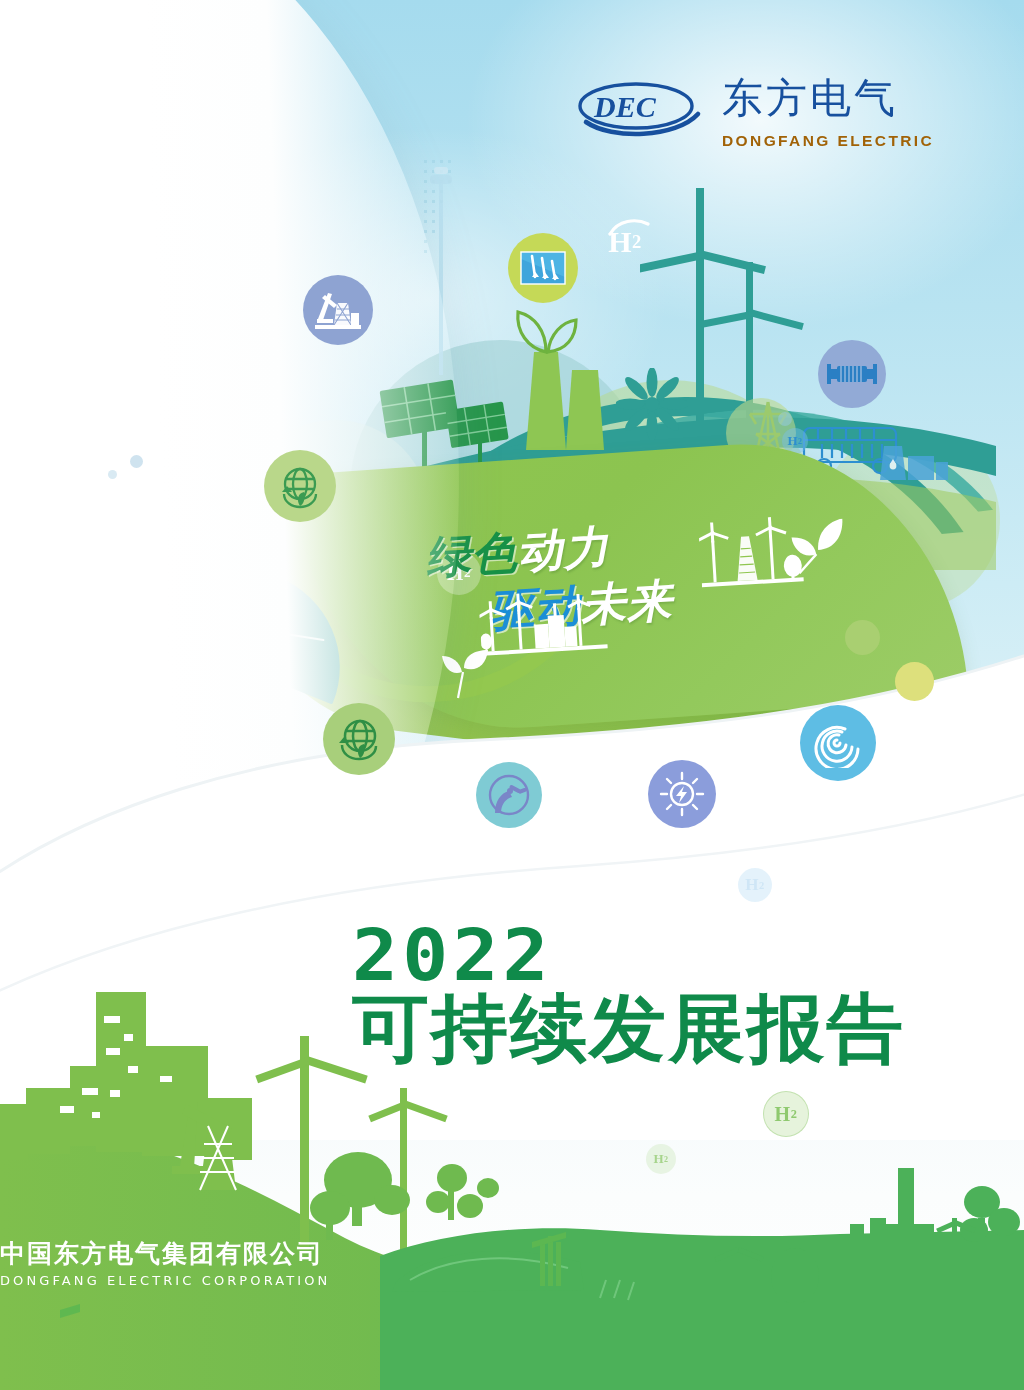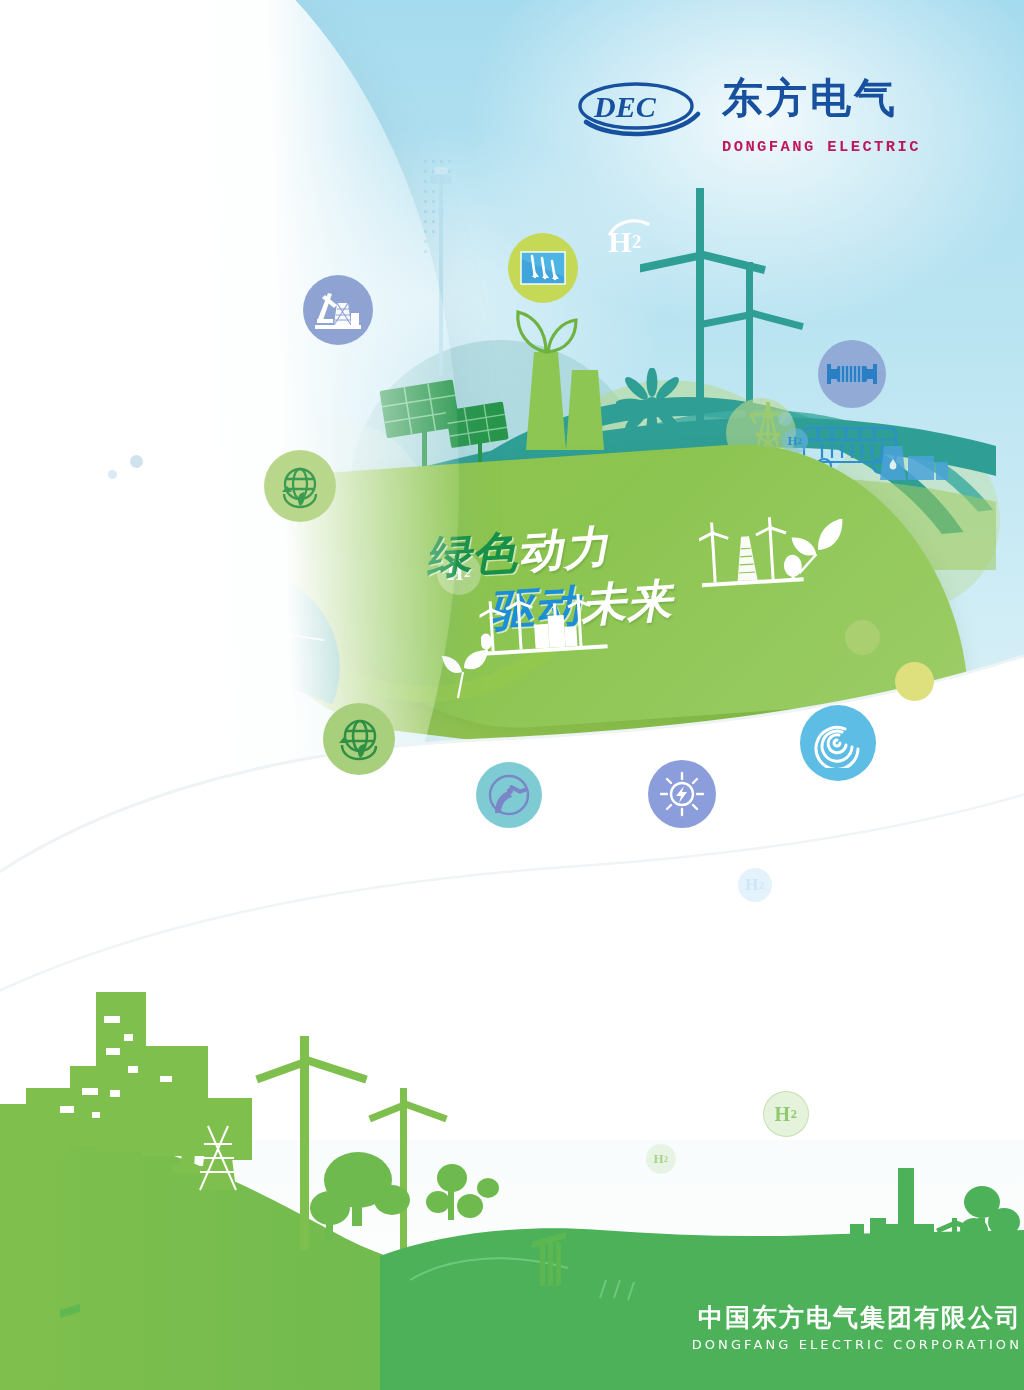--- a/index.html
+++ b/index.html
@@ -151,40 +151,40 @@
     color:#0f8a4a;
     margin-top:2px;
     transform:scaleX(1.04);
     transform-origin:left center;
     text-shadow:2px 2px 0 rgba(255,255,255,.55);
     white-space:nowrap;
   }
 
   
   .footer{
-    left:0;top:1304px;width:1022px;text-align:right;color:#ffffff;
+    left:0;top:1240px;width:1022px;text-align:left;color:#ffffff;
   }
   .footer .cn{
     font-family:"DejaVu Sans","Liberation Sans",sans-serif;
     font-weight:bold;font-size:25px;letter-spacing:2px;line-height:1.15;
   }
   .footer .en{
     font-family:"DejaVu Sans","Liberation Sans",sans-serif;
     font-weight:normal;font-size:13px;letter-spacing:3.1px;margin-top:4px;
   }
 
   
   .logo{left:576px;top:78px;display:flex;align-items:flex-start;gap:16px;}
   .logo-cn{
     font-family:"DejaVu Sans","Liberation Sans",sans-serif;
-    font-weight:bold;font-size:41px;color:#17509e;letter-spacing:3px;line-height:1;
+    font-weight:normal;font-size:41px;color:#17509e;letter-spacing:3px;line-height:1;
   }
   .logo-en{
-    font-family:Liberation Mono, monospace;
-    font-weight:bold;font-size:15.5px;color:#be185d;letter-spacing:2.4px;margin-top:19px;
+    font-family:Liberation Sans, sans-serif;
+    font-weight:bold;font-size:15.5px;color:#a16207;letter-spacing:2.4px;margin-top:13px;
   }
 
   .nosel{user-select:none;}
 </style>
 </head>
 <body>
 
 <div id="poster">
 
   <div class="abs sky"></div>
@@ -575,20 +575,24 @@
   <div class="abs dot" style="left:845px;top:620px;width:35px;height:35px;background:#a9cf71;"></div>
   <div class="abs dot" style="left:895px;top:662px;width:39px;height:39px;background:#dde07c;"></div>
   <div class="abs dot" style="left:130px;top:455px;width:13px;height:13px;background:#cfe3ef;"></div>
   <div class="abs dot" style="left:108px;top:470px;width:9px;height:9px;background:#d9eaf3;"></div>
 
   <div class="abs h2bub nosel" style="left:738px;top:868px;width:34px;height:34px;background:rgba(205,232,248,.55);color:#cfe6f6;font-size:17px;">
     <span>H</span>
       <sub>2</sub>
   </div>
 
+  <div class="abs titleblock">
+    <div class="yr nosel">2022</div>
+    <div class="zh nosel">可持续发展报告</div>
+  </div>
 
   <svg class="abs" style="left:0;top:980px;" width="1024" height="410" viewBox="0 0 1024 410">
     <defs>
       <linearGradient id="gsil" x1="0" y1="0" x2="1" y2="0">
         <stop offset="0%" stop-color="#7fbf4d"></stop>
         <stop offset="45%" stop-color="#6fba4f"></stop>
         <stop offset="100%" stop-color="#47b25b"></stop>
       </linearGradient>
     </defs>
 

